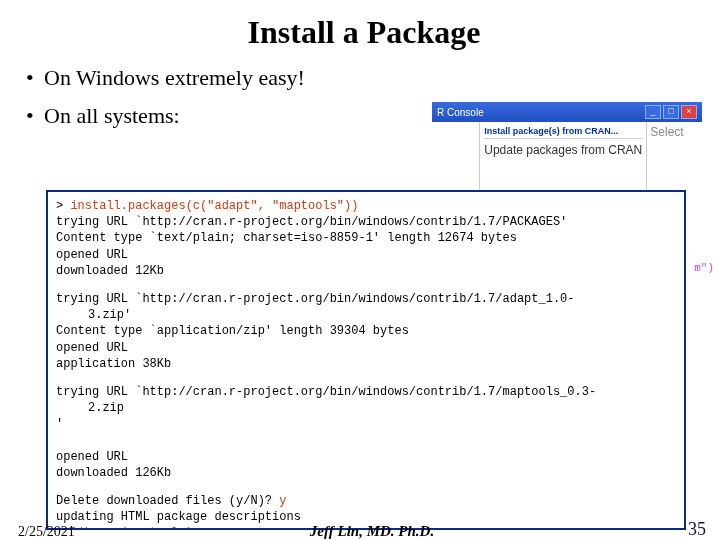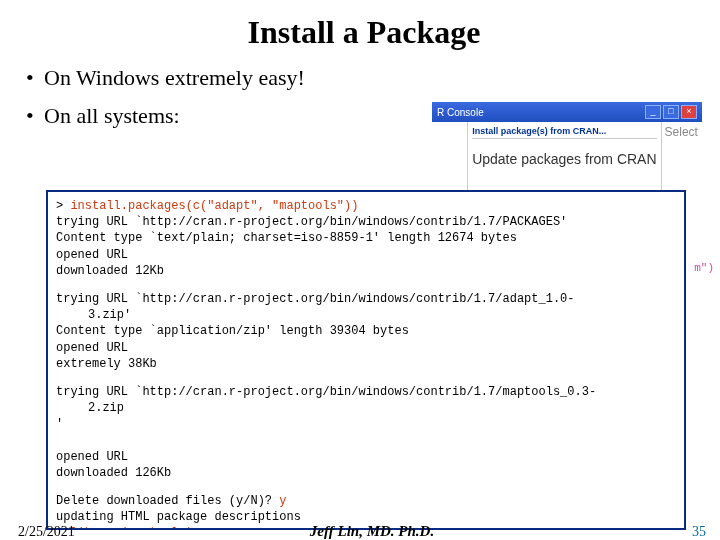--- a/index.html
+++ b/index.html
@@ -101,22 +101,22 @@
   }
   .win-mid .row1 {
     color: #003399;
     font-weight: bold;
     font-size: 9px;
     border-bottom: 1px solid #ccc;
     padding-bottom: 2px;
   }
   .win-mid .row2 {
     color: #333;
-    font-size: 14px;
-    margin-top: 12px;
+    font-size: 12px;
+    margin-top: 4px;
     white-space: nowrap;
   }
   .win-right {
     width: 52px;
     background: #fff;
     color: #888;
     font-size: 12px;
     padding: 3px;
   }
   .console-box {
@@ -163,22 +163,22 @@
     font-size: 15px;
     font-style: italic;
     font-weight: bold;
     color: #000;
     margin-left: 24px;
   }
   .footer-pagenum {
     position: absolute;
     bottom: 14px;
     right: 14px;
-    font-size: 14px;
-    color: #0369a1;
+    font-size: 18px;
+    color: #0f172a;
     text-align: right;
   }
 </style>
 </head>
 <body>
 
 <div class="slide">
 
   <div class="title">Install a Package</div>
 
@@ -214,21 +214,21 @@
       <span>trying URL `http://cran.r-project.org/bin/windows/contrib/1.7/PACKAGES'</span><br>
       <span>Content type `text/plain; charset=iso-8859-1' length 12674 bytes</span><br>
       <span>opened URL</span><br>
       <span>downloaded 12Kb</span>
     </div>
     <div class="block">
       <span>trying URL `http://cran.r-project.org/bin/windows/contrib/1.7/adapt_1.0-</span><br>
       <span class="indent">3.zip'</span><br>
       <span>Content type `application/zip' length 39304 bytes</span><br>
       <span>opened URL</span><br>
-      <span>extremely 38Kb</span>
+      <span>application 38Kb</span>
     </div>
     <div class="block">
       <span>trying URL `http://cran.r-project.org/bin/windows/contrib/1.7/maptools_0.3-</span><br>
       <span class="indent">2.zip</span><br>
       <span>'</span><br>
       <br>
       <span>opened URL</span><br>
       <span>downloaded 126Kb</span>
     </div>
     <div>

